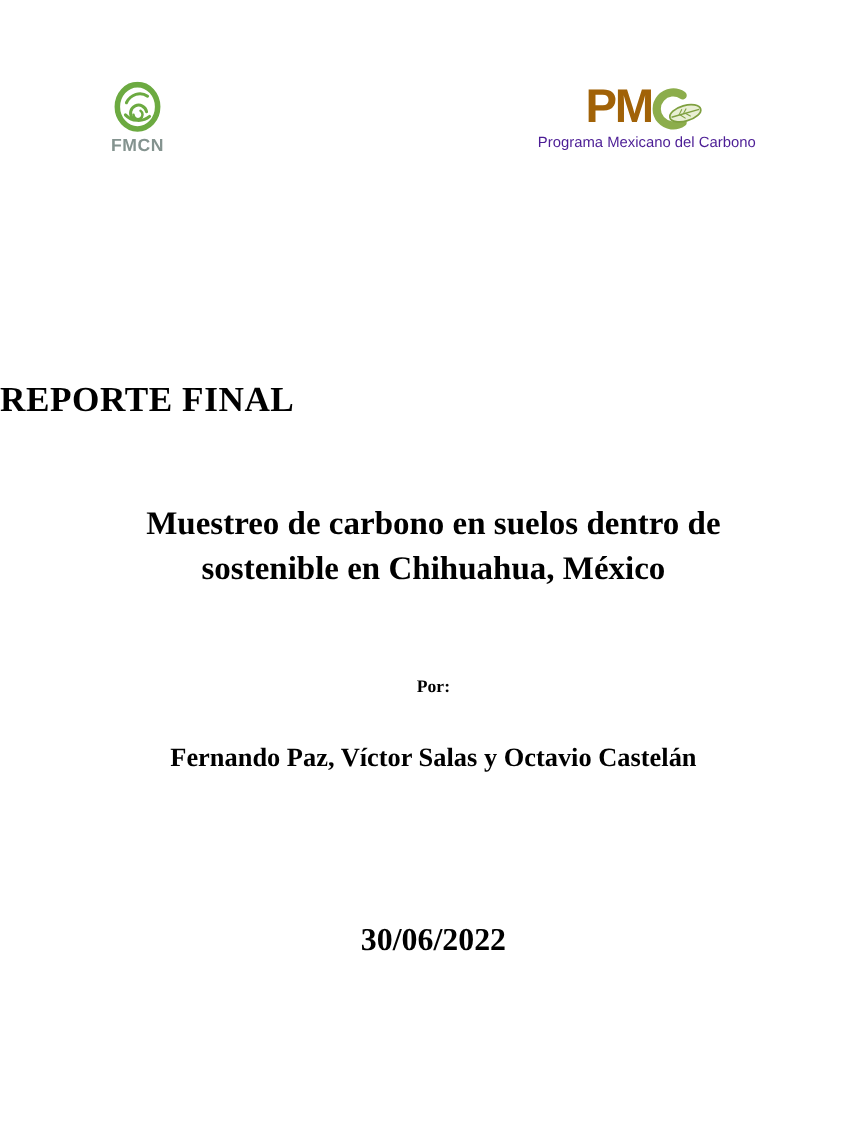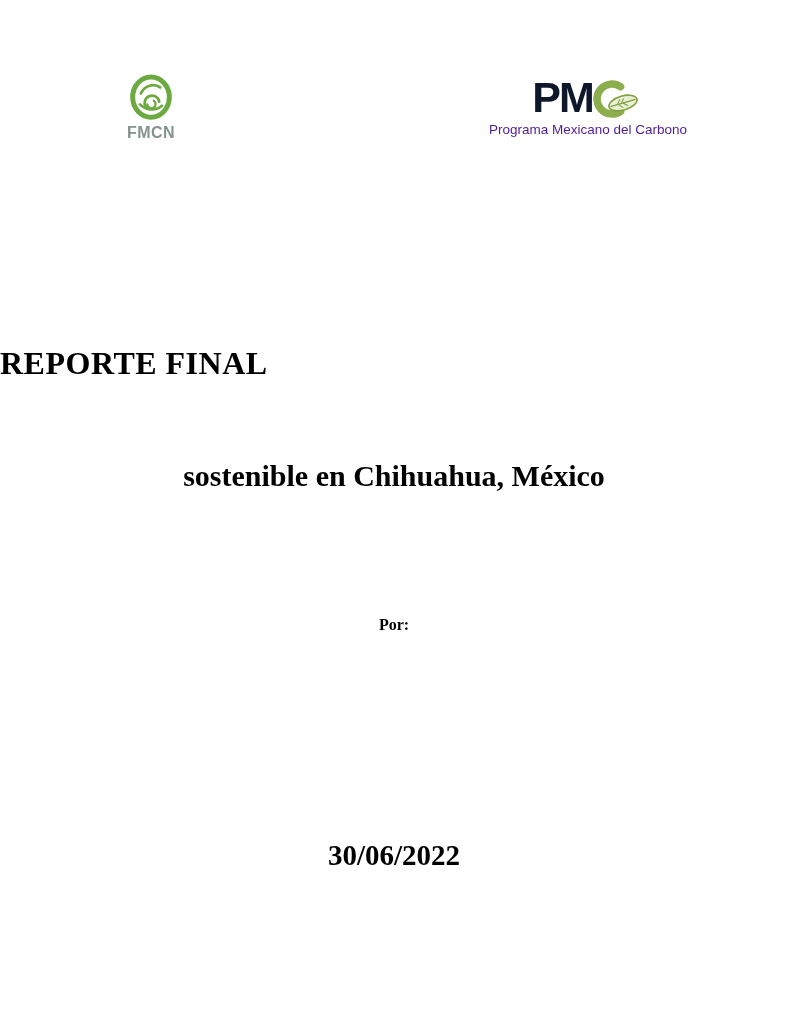--- a/index.html
+++ b/index.html
@@ -25,21 +25,20 @@
     top: 74px;
     display: flex;
     align-items: flex-start;
     gap: 13px;
   }
   .fmcn-left {
     display: flex;
     flex-direction: column;
     align-items: center;
     width: 48px;
-    margin-left: 26px;
   }
   .fmcn-acronym {
     font-family: "Liberation Sans", sans-serif;
     font-size: 16px;
     font-weight: bold;
     color: #84938f;
     letter-spacing: 0.5px;
     margin-top: 2px;
   }
   .fmcn-right {
@@ -79,21 +78,21 @@
   }
   .pmc-top {
     display: flex;
     align-items: flex-start;
     justify-content: center;
     height: 46px;
   }
   .pmc-pm {
     font-size: 43px;
     font-weight: bold;
-    color: #0f172a;
+    color: #a16207;
     line-height: 42px;
     letter-spacing: -2px;
   }
   .pmc-c-icon {
     margin-left: -3px;
     margin-top: 2px;
   }
   .pmc-caption {
     font-size: 13.5px;
     color: #4c1d95;
@@ -182,21 +181,23 @@
           <line x1="33" y1="25" x2="37" y2="29" stroke="#7fa040" stroke-width="1"></line>
         </g>
       </svg>
     </div>
     <div class="pmc-caption">Programa Mexicano del Carbono</div>
   </div>
 
   <div class="report-type">REPORTE FINAL</div>
 
   <div class="report-title">
+    <span style="display:block">Muestreo de carbono en suelos dentro de</span>
     <span style="display:block">sostenible en Chihuahua, México</span>
   </div>
 
   <div class="byline">Por:</div>
 
+  <div class="authors">Fernando Paz, Víctor Salas y Octavio Castelán</div>
 
   <div class="date">30/06/2022</div>
 
 </div>
 
 </body></html>

